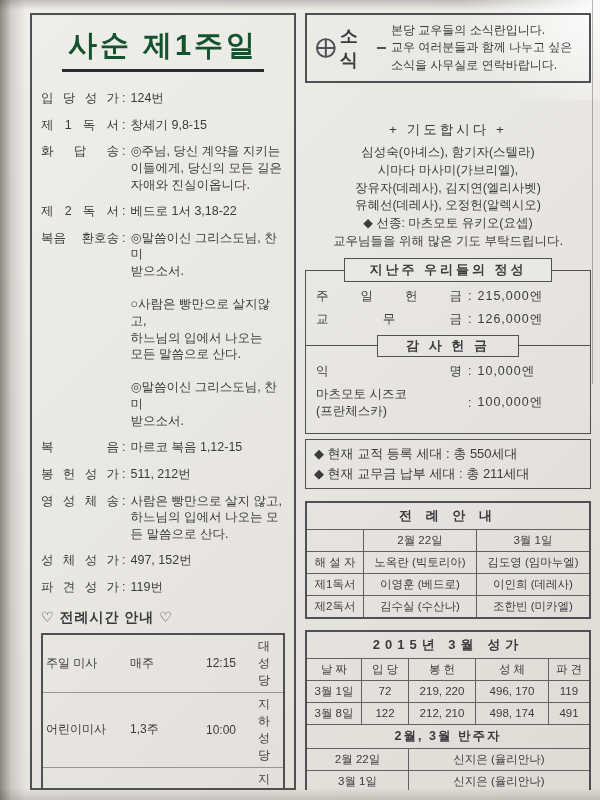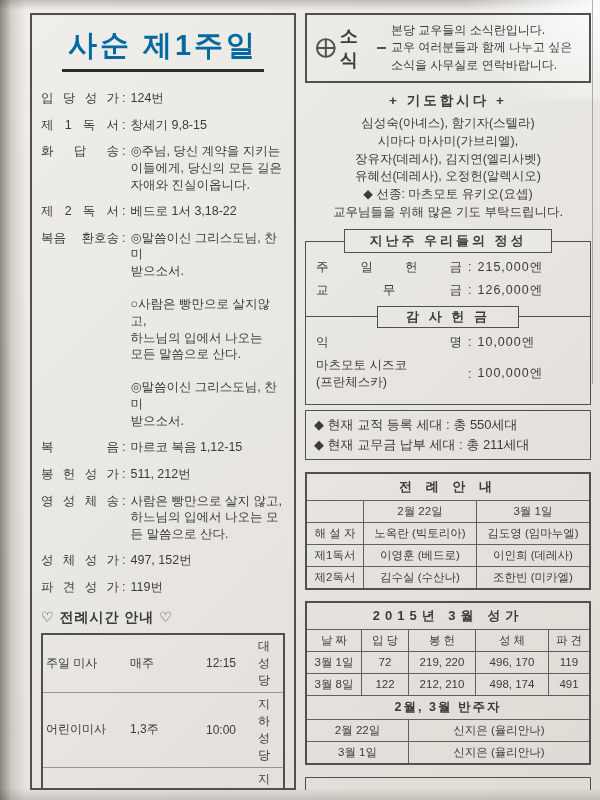--- a/index.html
+++ b/index.html
@@ -20,21 +20,21 @@
   .corner-highlight{position:absolute;right:0;top:0;width:150px;height:100px;
     background:radial-gradient(circle at 100% 0,rgba(255,255,255,.95),rgba(255,255,255,0) 75%);}
   .right-seam{position:absolute;right:7px;top:0;height:48%;width:1px;background:rgba(95,90,84,.45);}
 
   .content{position:absolute;left:30px;top:13px;right:9px;bottom:10px;display:flex;gap:9px;}
 
   
   .left-col{width:266px;flex:none;border:2px solid #504f54;box-sizing:border-box;
     padding:8px 9px 6px;overflow:hidden;}
   .main-title{width:fit-content;margin:3px auto 18px;padding:0 6px 3px;
-    font-size:29px;font-weight:bold;letter-spacing:3px;color:#0369a1;
+    font-size:29px;font-weight:bold;letter-spacing:3px;color:#14532d;
     border-bottom:3px solid #2c2b30;text-align:center;white-space:nowrap;}
   .mass-list{font-size:12.5px;line-height:1.33;}
   .mi{display:flex;margin-bottom:10px;}
   .mi-label{width:78px;flex:none;text-align:justify;text-align-last:justify;}
   .mi-colon{flex:none;margin:0 5px 0 3px;}
   .mi-value{flex:1;white-space:pre-line;}
   .sch-title{text-align:left;font-weight:bold;font-size:14px;letter-spacing:1px;margin:13px 0 6px;}
   table.sch{width:100%;border-collapse:collapse;border:2px solid #504f54;font-size:12px;}
   table.sch td{border-top:1px solid #96939a;padding:3px 3px;vertical-align:middle;}
   table.sch tr:first-child td{border-top:none;}
@@ -44,21 +44,21 @@
 
   
   .right-col{flex:1;display:flex;flex-direction:column;overflow:hidden;}
   .notice{border:2px solid #504f54;display:flex;align-items:center;gap:5px;padding:7px 7px;}
   .notice-iconwrap{flex:none;width:72px;display:flex;align-items:center;gap:2px;}
   .notice-label{font-weight:bold;font-size:18px;}
   .notice-dash{display:inline-block;width:9px;height:2px;background:#504f54;}
   .notice-text{font-size:12px;line-height:1.45;white-space:pre-line;}
 
   .prayer{text-align:center;margin-top:9px;}
-  .prayer-title{font-size:13.5px;font-weight:bold;letter-spacing:3px;margin-bottom:5px;}
+  .prayer-title{font-size:13.5px;font-weight:normal;letter-spacing:3px;margin-bottom:5px;margin-top:29px;}
   .prayer-lines{font-size:12.5px;line-height:1.42;white-space:pre-line;}
 
   .offering{border:1.5px solid #504f54;margin-top:19px;padding:0 10px 7px;}
   .tab{border:1.5px solid #504f54;background:#eae8e3;width:fit-content;margin:-13px auto 6px;
     padding:2px 24px;font-weight:bold;font-size:13px;letter-spacing:3px;white-space:nowrap;}
   .orow{display:flex;align-items:center;font-size:12.5px;margin:6px 0;}
   .olabel{width:146px;flex:none;text-align:justify;text-align-last:justify;white-space:pre-line;}
   .olabel.no-just{text-align:center;text-align-last:left;}
   .ocolon{flex:none;margin:0 6px;}
   .oval{flex:1;padding-right:3px;letter-spacing:1px;white-space:nowrap;}

